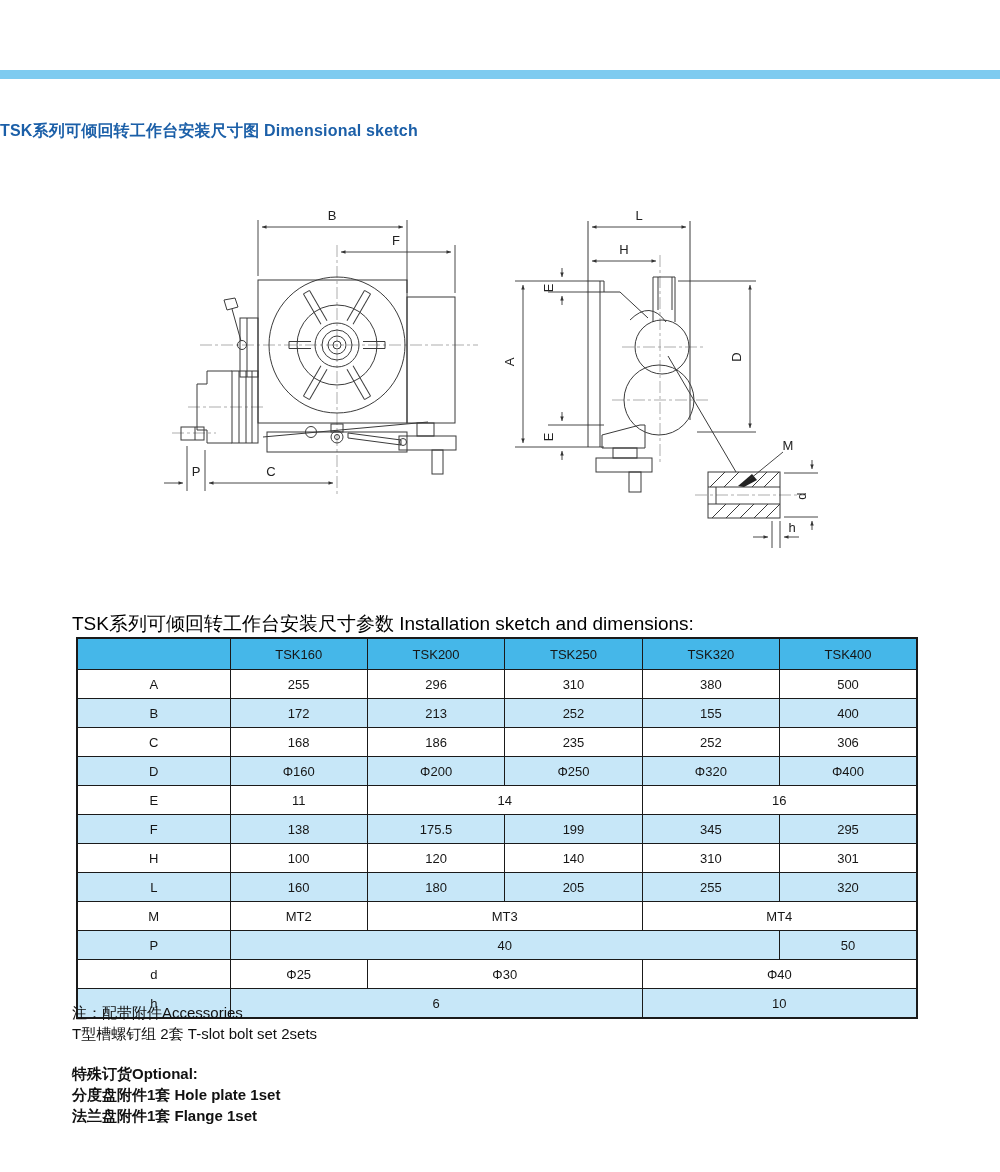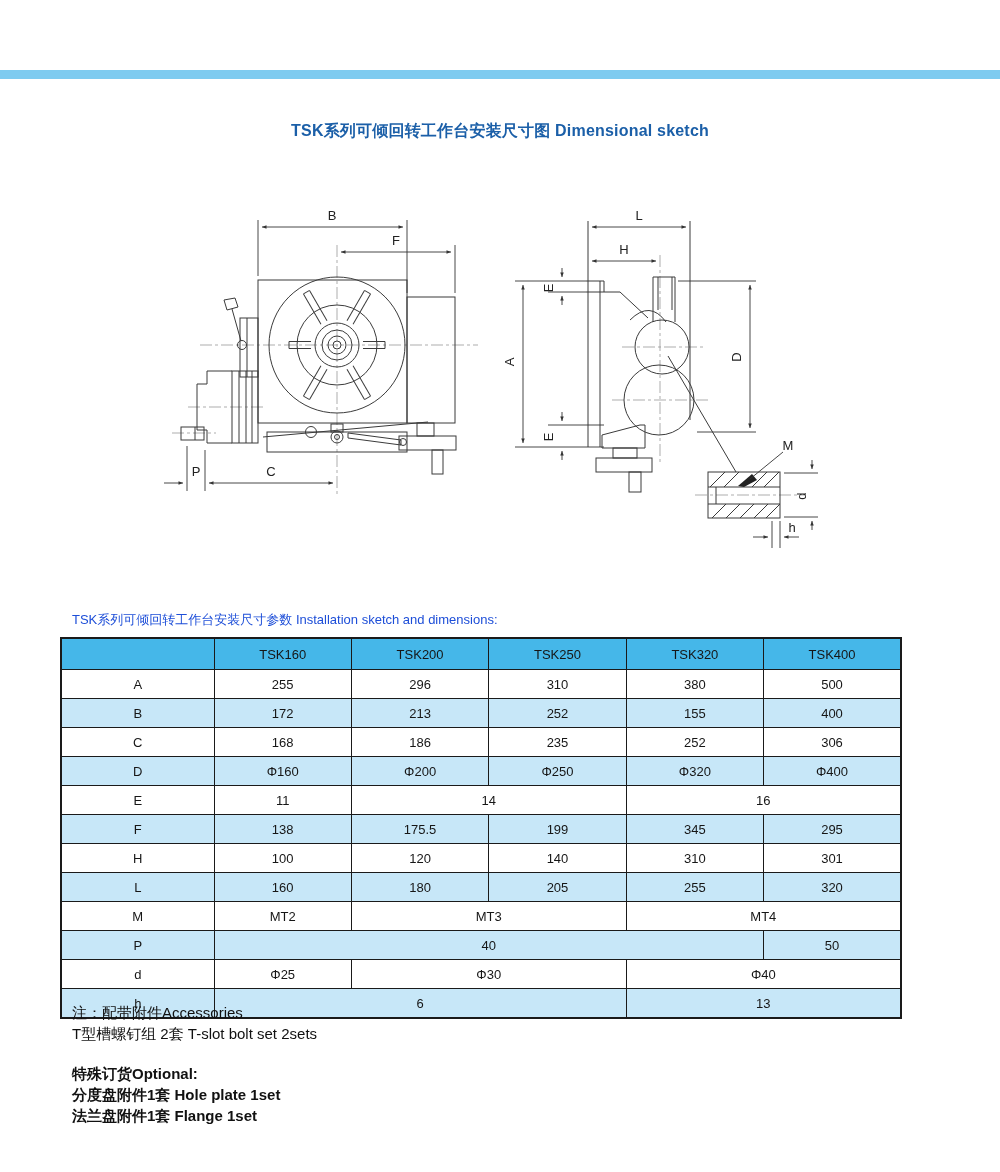--- a/index.html
+++ b/index.html
@@ -1,28 +1,28 @@
 <!DOCTYPE html>
 <html><head>
 <meta charset="utf-8">
 <style>
   html,body{margin:0;padding:0;background:#ffffff;}
   #page{position:relative;width:1000px;height:1172px;background:#ffffff;overflow:hidden;
         font-family:"Liberation Sans",sans-serif;color:#1a1a1a;}
   #topbar{position:absolute;left:0;top:70px;width:1000px;height:9px;background:#7ECBF0;}
-  #title{position:absolute;left:0;top:121px;width:1000px;text-align:center;
+  #title{position:absolute;left:0;top:121px;width:1000px;
          font-size:16px;font-weight:600;color:#1B5FA8;letter-spacing:.2px;}
   #sketch{position:absolute;left:150px;top:195px;width:700px;height:375px;}
   .line{stroke:#3b3b3b;stroke-width:1;fill:none;}
   .cl{stroke:#8a8a8a;stroke-width:.7;fill:none;stroke-dasharray:12 3 3 3;}
   .dim{stroke:#333333;stroke-width:.9;fill:none;}
   .lbl{font:13px "Liberation Sans",sans-serif;fill:#222222;}
   .blob{fill:#222222;stroke:none;}
-  #caption{position:absolute;left:72px;top:611px;font-size:13px;color:#1d4ed8;text-align:center;}
-  #dimtable{position:absolute;left:60px;top:637px;width:840px;border-collapse:collapse;
+  #caption{position:absolute;left:72px;top:611px;font-size:19px;color:#000000;text-align:center;}
+  #dimtable{position:absolute;left:76px;top:637px;width:840px;border-collapse:collapse;
             table-layout:fixed;border:2px solid #1a1a1a;font-size:13px;}
   #dimtable th,#dimtable td{border:1px solid #1a1a1a;text-align:center;padding:0;height:28px;
             font-weight:normal;color:#161616;}
   #dimtable th{background:#45B7E9;height:30px;}
   #dimtable col.c0{width:153px;}
   #dimtable col.cn{width:137.4px;}
   tr.alt td{background:#C7E7F8;}
   .notes{position:absolute;left:72px;font-size:15px;line-height:21px;color:#111;}
   #notes1{top:1002px;}
   #notes2{top:1063px;font-weight:bold;}
@@ -327,21 +327,21 @@
     </tr>
     <tr>
       <td>d</td>
       <td>Φ25</td>
       <td colspan="2">Φ30</td>
       <td colspan="2">Φ40</td>
     </tr>
     <tr class="alt">
       <td>h</td>
       <td colspan="3">6</td>
-      <td colspan="2">13</td>
+      <td colspan="2">10</td>
     </tr>
   </tbody>
     </table>
 
   <div class="notes" id="notes1">
     <div>注：配带附件Accessories</div>
     <div>T型槽螺钉组  2套   T-slot bolt set  2sets</div>
   </div>
 
   <div class="notes" id="notes2">

